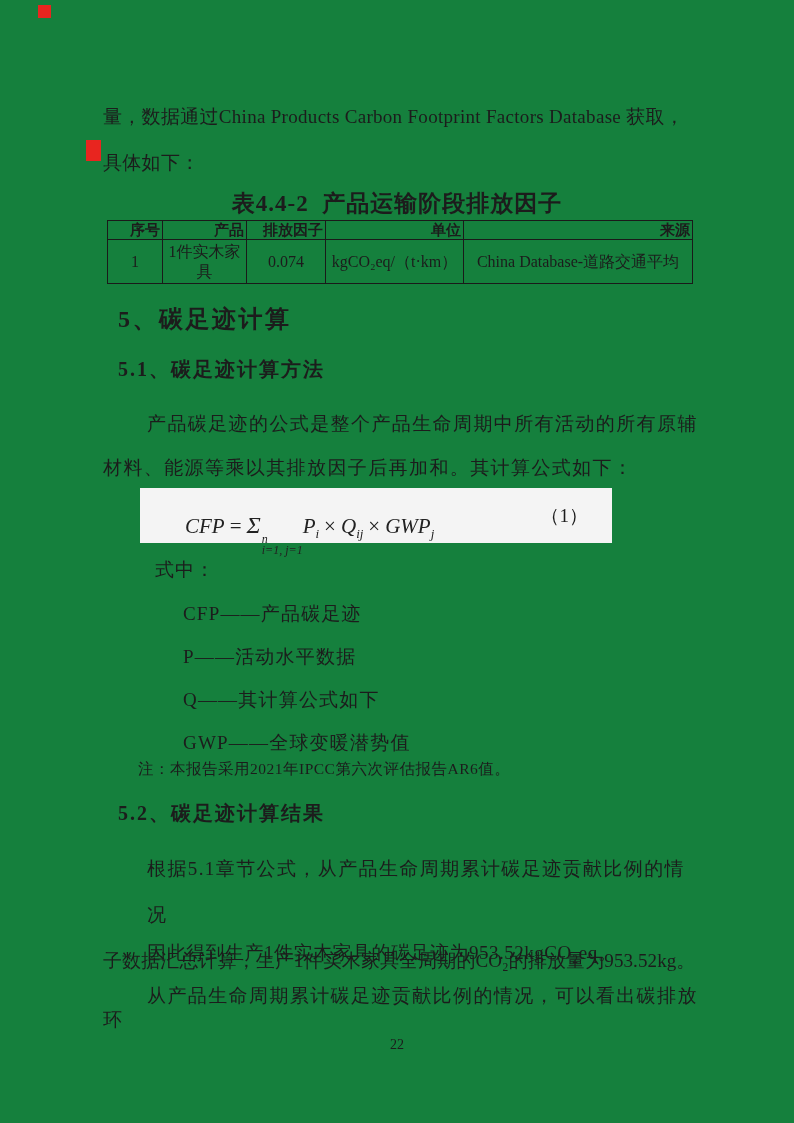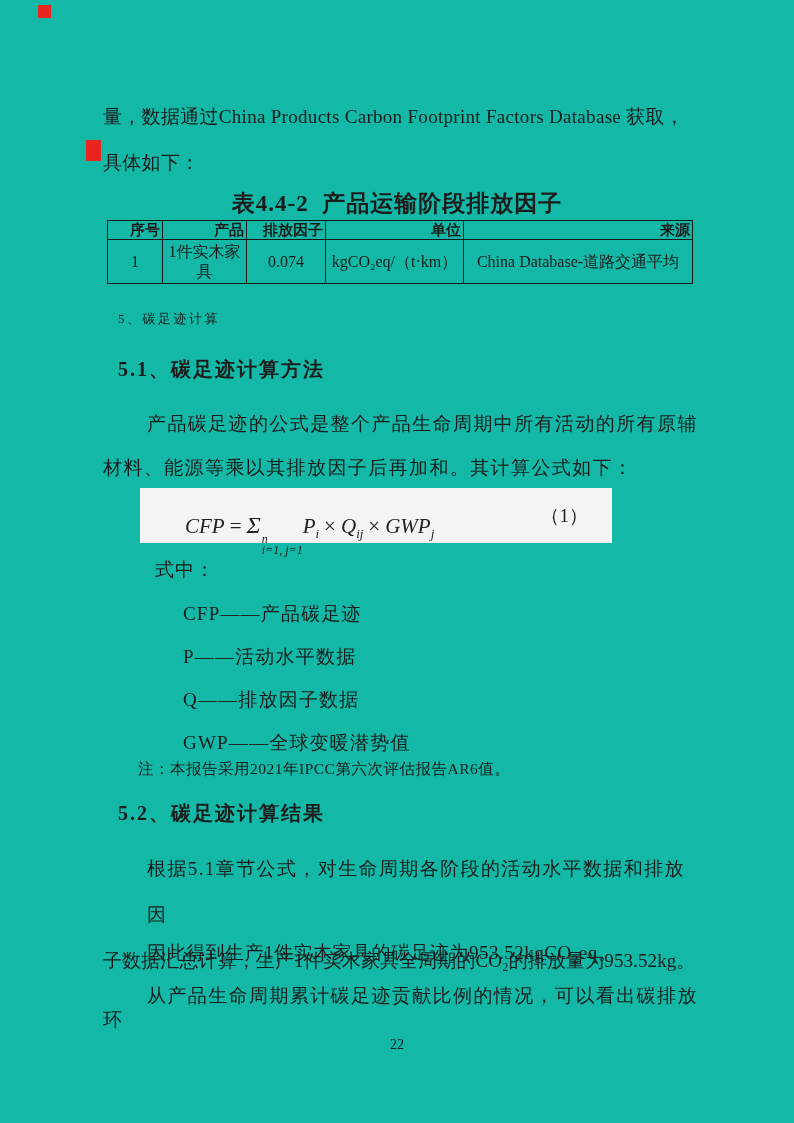--- a/index.html
+++ b/index.html
@@ -1,39 +1,39 @@
 <!DOCTYPE html>
 <html><head>
 <meta charset="utf-8">
 <style>
   html,body{margin:0;padding:0;background:#ffffff;}
   .page{
     position:relative;
     width:794px;height:1123px;
-    background:#14b8a6;
+    background:#15803d;
     font-family:"Liberation Serif","DejaVu Serif",serif;
     color:#1c1c1c;
     overflow:hidden;
   }
   .abs{position:absolute;}
   .red-mark{position:absolute;background:#e8251f;}
   .mark1{left:38px;top:5px;width:13px;height:13px;}
   .mark2{left:86px;top:140px;width:15px;height:21px;}
 
   .intro{left:103px;top:94px;width:600px;font-size:19px;line-height:46px;letter-spacing:0.3px;}
   .caption{left:0;top:188px;width:794px;text-align:center;font-weight:bold;font-size:23px;letter-spacing:1px;white-space:pre;}
 
   .tbl-wrap{left:107px;top:220px;width:585px;}
   table{width:585px;border-collapse:collapse;table-layout:fixed;}
   th,td{border:1px solid #1a1a1a;text-align:center;vertical-align:middle;padding:0 2px;box-sizing:border-box;}
   th{height:19px;font-size:15px;font-weight:bold;line-height:17px;text-align:right;}
   td{height:44px;font-size:16px;line-height:20px;}
   col.c1{width:55px;} col.c2{width:84px;} col.c3{width:79px;} col.c4{width:138px;} col.c5{width:229px;}
 
-  .h-main{left:118px;top:306px;font-size:13px;font-weight:normal;letter-spacing:2.5px;line-height:26px;}
+  .h-main{left:118px;top:306px;font-size:24px;font-weight:bold;letter-spacing:2.5px;line-height:26px;}
   .h-51{left:118px;top:356px;font-size:20px;font-weight:bold;letter-spacing:2px;line-height:26px;}
   .h-52{left:118px;top:800px;font-size:20px;font-weight:bold;letter-spacing:2px;line-height:26px;}
 
   .p-method{left:103px;top:402px;width:600px;font-size:19px;line-height:44px;letter-spacing:1.4px;font-family:Liberation Serif, serif;}
   .p-method .ind{padding-left:44px;}
 
   .formula-band{left:140px;top:488px;width:472px;height:55px;background:#f4f4f4;display:flex;align-items:center;}
   .formula{margin-left:45px;font-style:italic;font-size:21px;color:#222;white-space:nowrap;margin-top:36px;}
   .formula .op{margin:0 5px;font-style:normal;}
   .formula sub{font-size:13px;font-style:italic;}
@@ -112,30 +112,30 @@
           <span class="s-sub">i=1, j=1</span>
         </span><span>P</span><sub>i</sub><span class="op">×</span><span>Q</span><sub>ij</sub><span class="op">×</span><span>GWP</span><sub>j</sub></span>
     <span class="eq-num">（1）</span>
   </div>
 
   <div class="abs where">式中：</div>
 
   <div class="abs defs">
     <div>CFP——产品碳足迹</div>
     <div>P——活动水平数据</div>
-    <div>Q——排放因子数据</div>
+    <div>Q——其计算公式如下</div>
     <div>GWP——全球变暖潜势值</div>
   </div>
 
   <div class="abs note">注：本报告采用2021年IPCC第六次评估报告AR6值。</div>
 
   <div class="abs h-52">5.2、碳足迹计算结果</div>
 
   <div class="abs p-result">
-    <div class="l1">根据5.1章节公式，对生命周期各阶段的活动水平数据和排放因</div>
+    <div class="l1">根据5.1章节公式，从产品生命周期累计碳足迹贡献比例的情况</div>
     <div class="l2">子数据汇总计算，生产1件实木家具全周期的CO₂的排放量为953.52kg。</div>
   </div>
 
   <div class="abs p-concl">因此得到生产1件实木家具的碳足迹为953.52kgCO₂eq。</div>
   <div class="abs p-next">从产品生命周期累计碳足迹贡献比例的情况，可以看出碳排放环</div>
 
   <div class="abs pagenum">22</div>
 
 </div>
 

